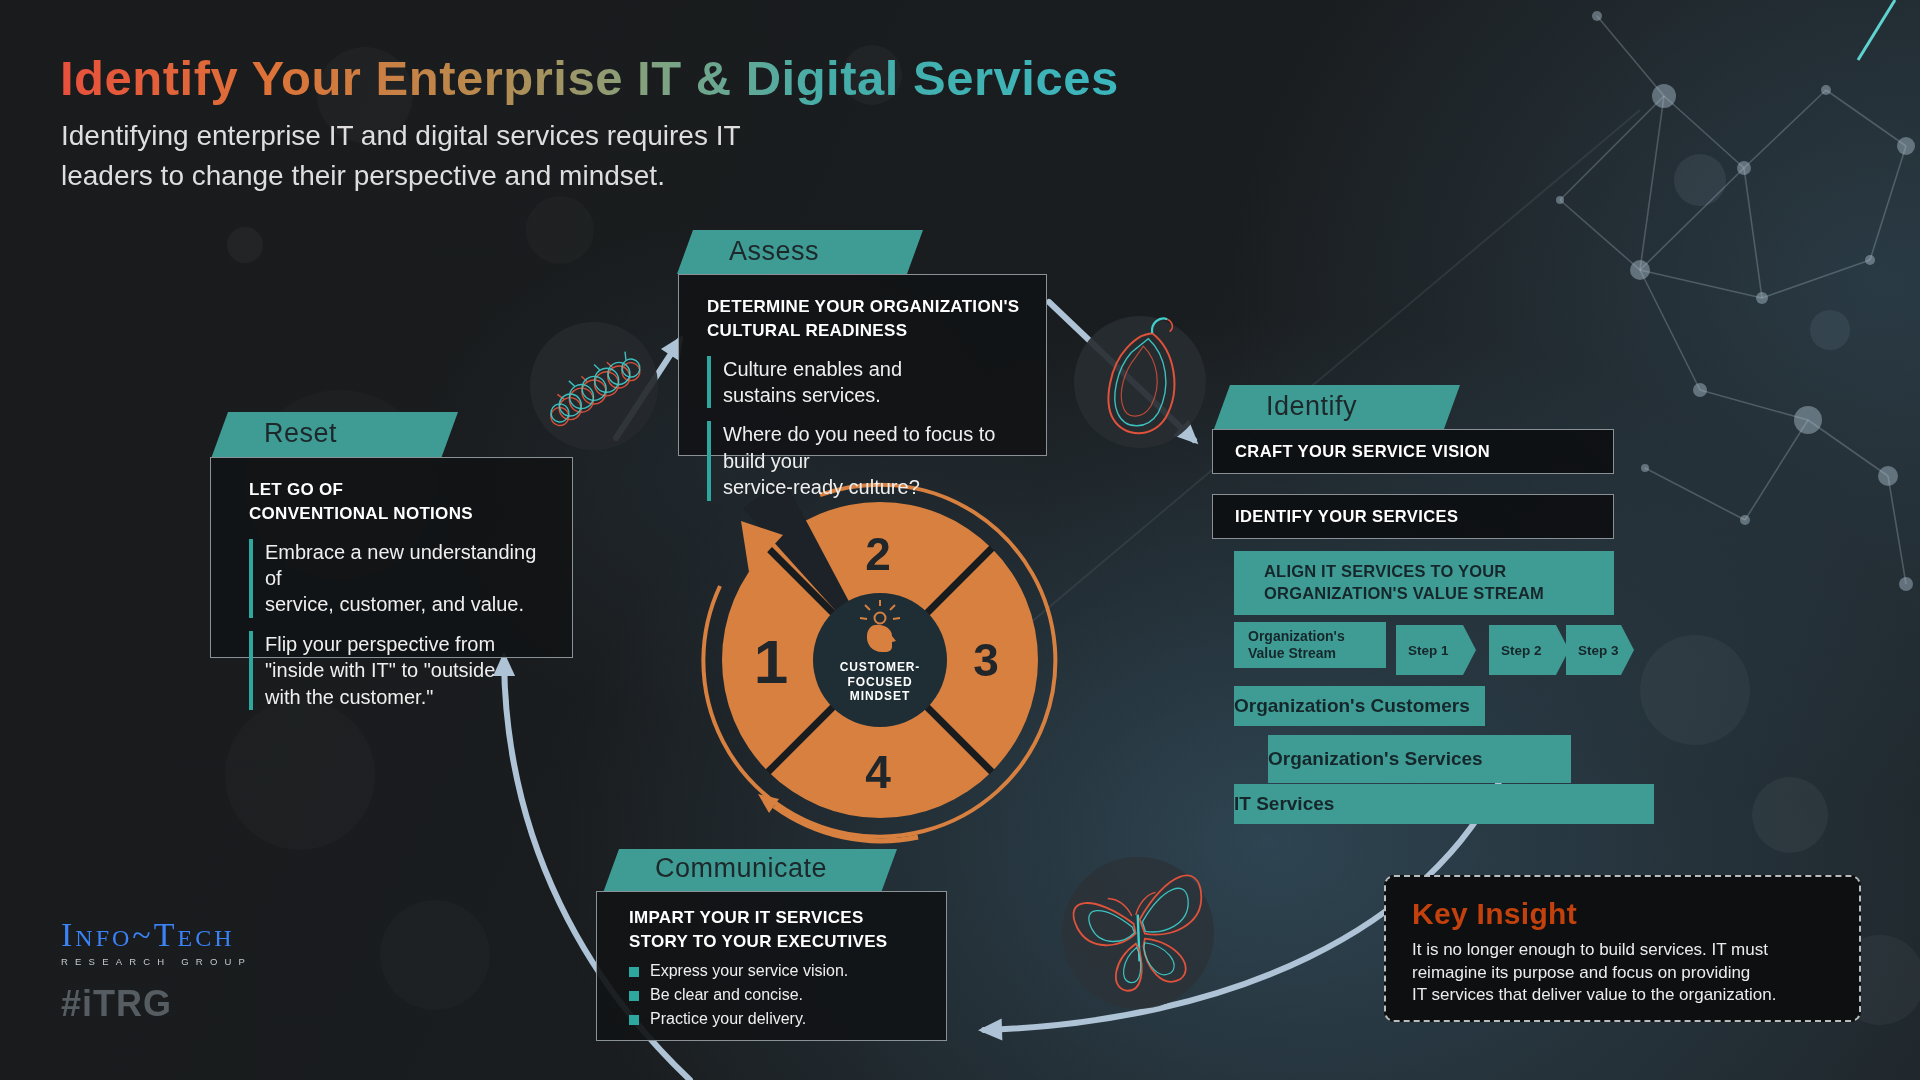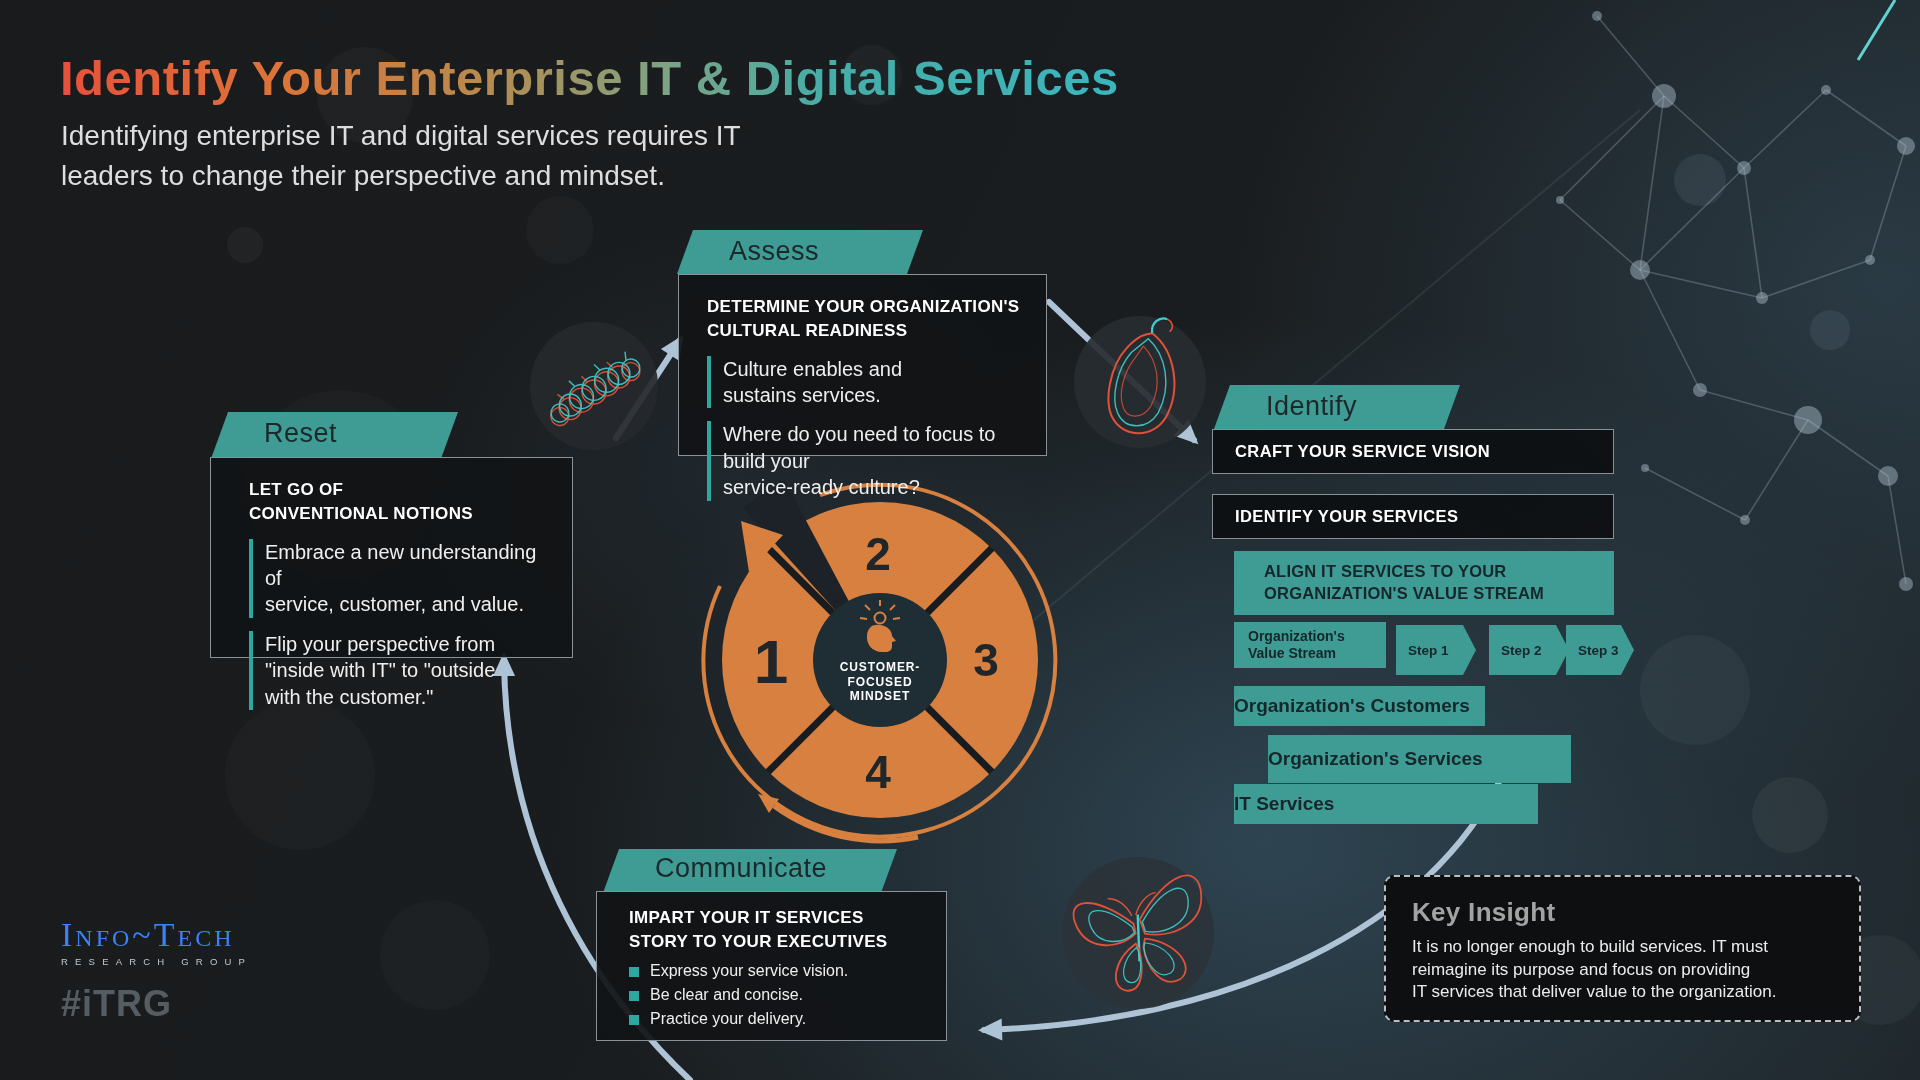--- a/index.html
+++ b/index.html
@@ -66,21 +66,21 @@
     clip-path:polygon(0 0, calc(100% - 13px) 0, 100% 50%, calc(100% - 13px) 100%, 0 100%);
   }
   .row-teal { display:flex; align-items:center; font-size:19px; }
 
   
   .key-insight {
     left:1384px; top:875px; width:477px; height:147px;
     background:#0d0f10; border:2px dashed #b9bdbd; border-radius:10px;
     padding:20px 26px;
   }
-  .key-insight h2 { font-size:26px; font-weight:700; color:#a3a3a3; letter-spacing:0.3px; }
+  .key-insight h2 { font-size:30px; font-weight:700; color:#c2410c; letter-spacing:0.3px; }
   .key-insight p { margin-top:8px; font-size:17px; line-height:1.33; color:#ececec; }
   .key-insight p span { display:block; }
 
   
   .logo { left:61px; top:916px; }
   .logo-main { font-family:"Liberation Serif", serif; font-variant:small-caps;
                font-size:34px; letter-spacing:3px; color:#3b82f6; }
   .logo-sub { margin-top:2px; font-size:9.5px; letter-spacing:7.2px; color:#c3c9cd; }
   .logo-hash { margin-top:16px; font-size:36px; font-weight:700; color:#565d62; letter-spacing:1px; }
 
@@ -317,21 +317,21 @@
 </div>
 <div class="step" style="left:1566px; top:625px; width:68px; height:50px;">
   <span>Step 3</span>
 </div>
 <div class="teal-box row-teal" style="left:1234px; top:686px; width:251px; height:40px;">
   <span>Organization's Customers</span>
 </div>
 <div class="teal-box row-teal" style="left:1234px; top:735px; width:303px; height:48px;margin-left:34px;">
   <span>Organization's Services</span>
 </div>
-<div class="teal-box row-teal" style="left:1234px; top:784px; width:304px; height:40px;">
+<div class="teal-box row-teal" style="left:1234px; top:784px; width:420px; height:40px;">
   <span>IT Services</span>
 </div>
 
 <div class="tab" style="left:619px; top:849px; width:278px; height:42px;">
   <span class="tlabel" style="padding-top:4px;">Communicate</span>
 </div>
 <div class="panel" style="left:596px; top:891px; width:351px; height:150px; padding:14px 14px 0 32px;">
   <h3>
     <span>IMPART YOUR IT SERVICES</span>
     <span>STORY TO YOUR EXECUTIVES</span>

